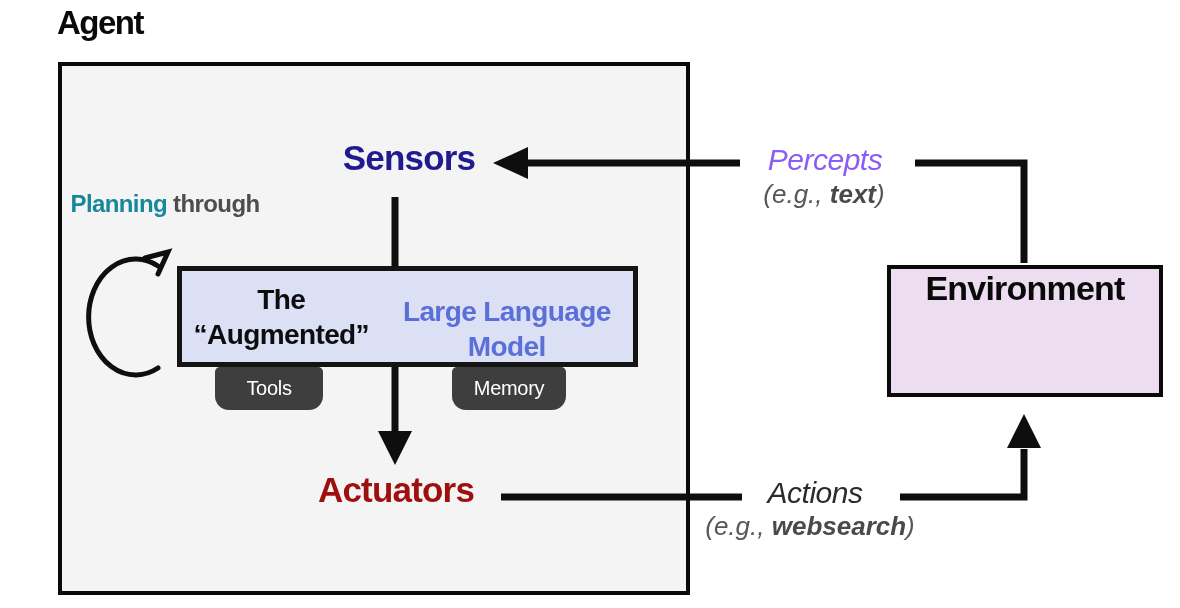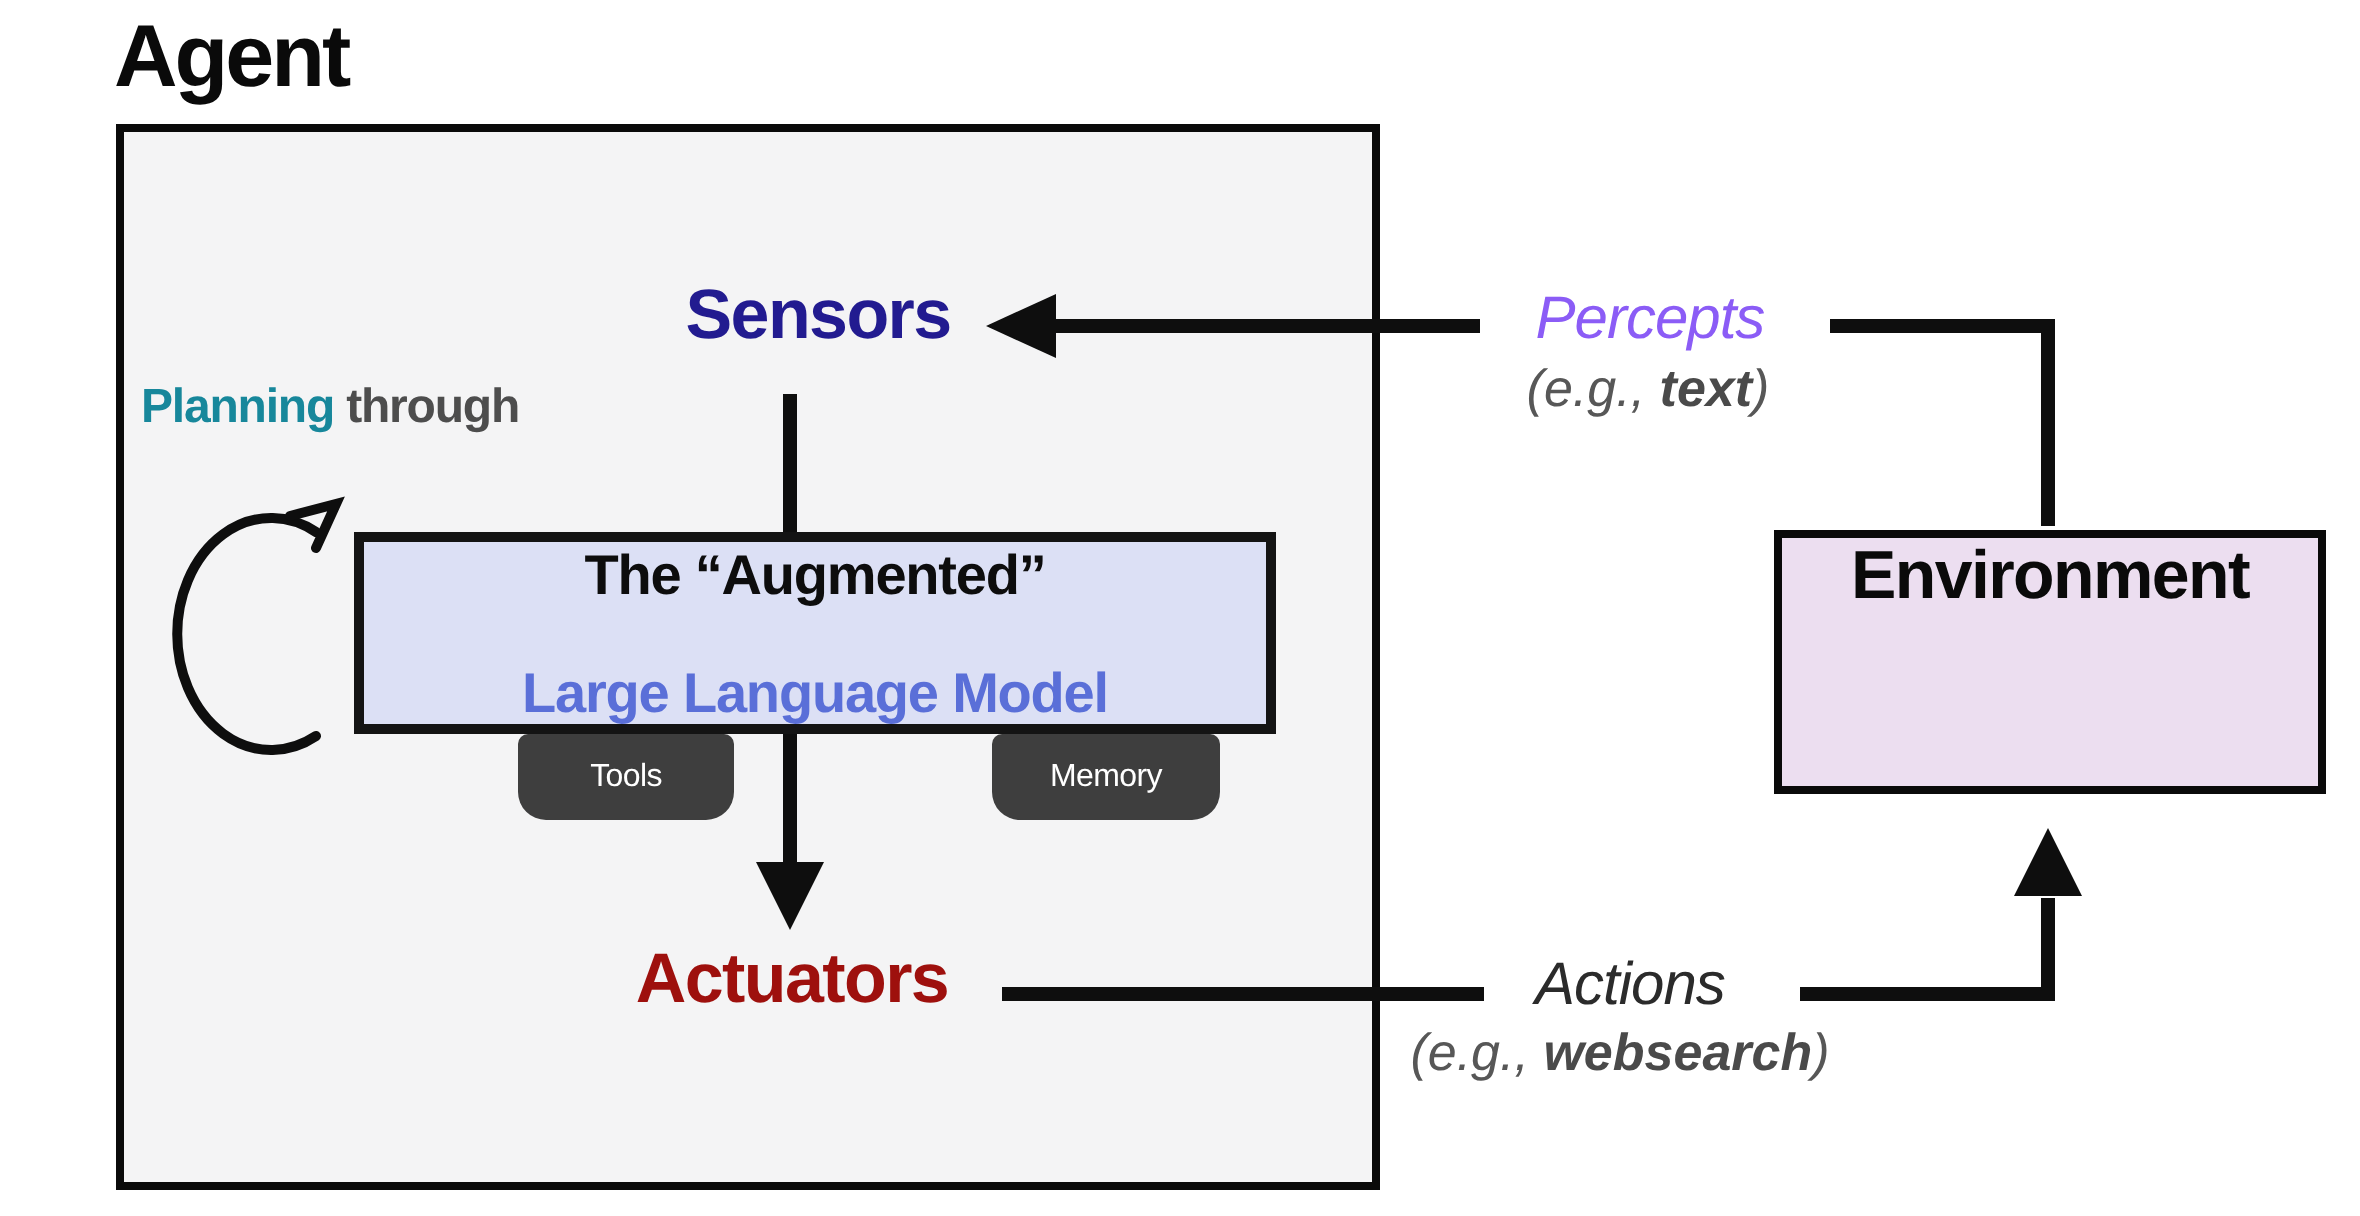--- a/index.html
+++ b/index.html
@@ -6,21 +6,21 @@
   .canvas {
     position: relative; width: 1180px; height: 608px;
     background: #ffffff; overflow: hidden;
     font-family: "Liberation Sans", sans-serif;
   }
   .abs { position: absolute; }
   .svg-layer { position: absolute; left: 0; top: 0; width: 1180px; height: 608px; z-index: 1; }
   .z2 { z-index: 2; }
 
   .agent-title {
-    left: 57px; top: 4px; font-size: 44px; font-weight: bold;
+    left: 57px; top: 4px; font-size: 33px; font-weight: bold;
     color: #0a0a0a; letter-spacing: -1.5px;
   }
   .agent-box {
     left: 58px; top: 62px; width: 632px; height: 533px;
     background: var(--agent-fill, #f4f4f5);
     border: 4px solid #0a0a0a; box-sizing: border-box;
   }
   .sensors-label {
     left: 289px; top: 138px; width: 240px; text-align: center;
     font-size: 35px; font-weight: bold; color: var(--navy, #221b90);
@@ -34,31 +34,31 @@
   .planning-label {
     left: 65px; top: 189px; width: 200px; text-align: center;
     font-size: 24px; font-weight: bold; line-height: 30px;
     color: var(--gray-dark, #4d4d4d); letter-spacing: -0.6px;
   }
   .planning-label .teal { color: var(--teal, #17879b); }
   .llm-box {
     left: 177px; top: 266px; width: 461px; height: 101px;
     background: var(--llm-fill, #dce0f5);
     border: 5px solid #141414; box-sizing: border-box;
-    display: flex; flex-direction: column; align-items: center; justify-content: center;
+    display: flex; align-items: center; justify-content: center;
     text-align: center;
   }
   .llm-line1 { font-size: 28px; font-weight: bold; color: #0d0d0d; line-height: 35px; letter-spacing: -0.6px; }
   .llm-line2 { font-size: 28px; font-weight: bold; color: var(--periwinkle, #5a6fd8); line-height: 35px; letter-spacing: -0.6px; margin-top: 24px; }
   .tab {
     top: 367px; height: 43px;
     background: var(--tab-bg, #3e3e3e); color: #ffffff;
-    font-size: 16px; letter-spacing: -0.3px;
+    font-size: 20px; letter-spacing: -0.3px;
     display: flex; align-items: center; justify-content: center;
-    border-radius: 5px 5px 14px 14px; box-sizing: border-box; margin-left: 44px;
+    border-radius: 5px 5px 14px 14px; box-sizing: border-box;
   }
   .tab-tools { left: 215px; width: 108px; }
   .tab-memory { left: 452px; width: 114px; }
 
   .percepts-label {
     left: 735px; top: 143px; width: 180px; text-align: center;
     font-style: italic; font-size: 30px; color: #8b5cf6; letter-spacing: -0.5px;
   }
   .percepts-example {
     left: 714px; top: 179px; width: 220px; text-align: center;

